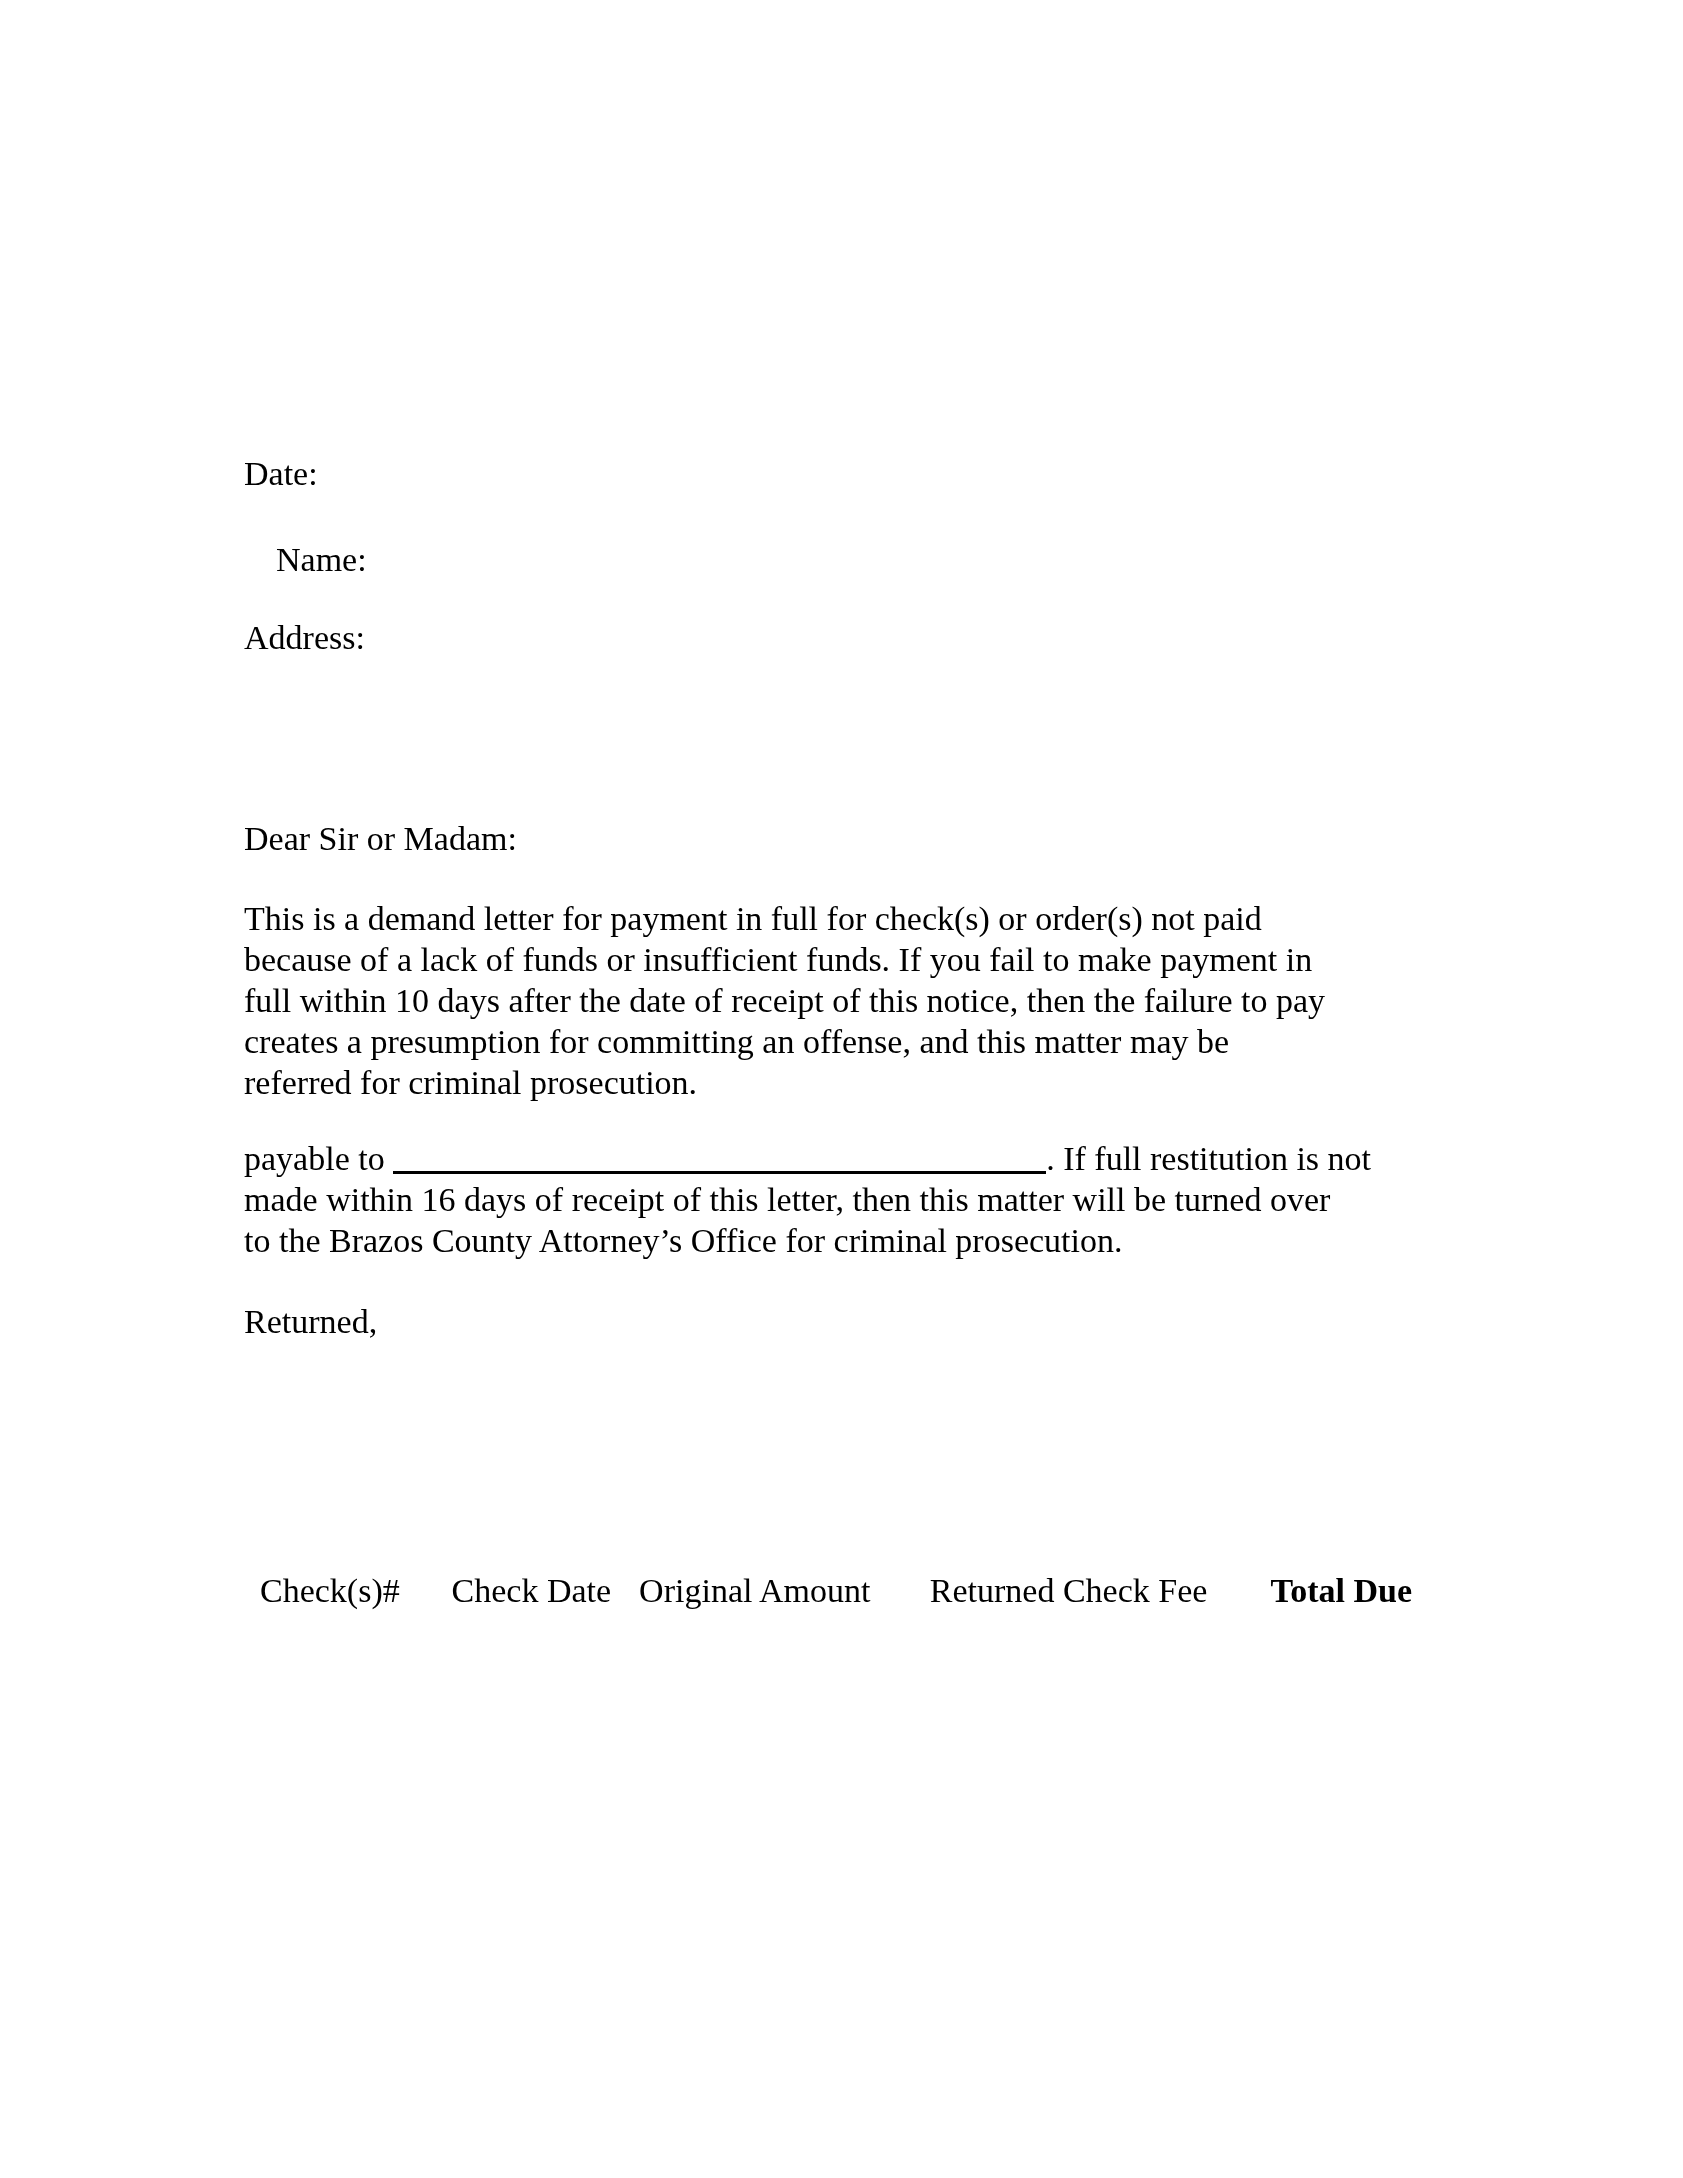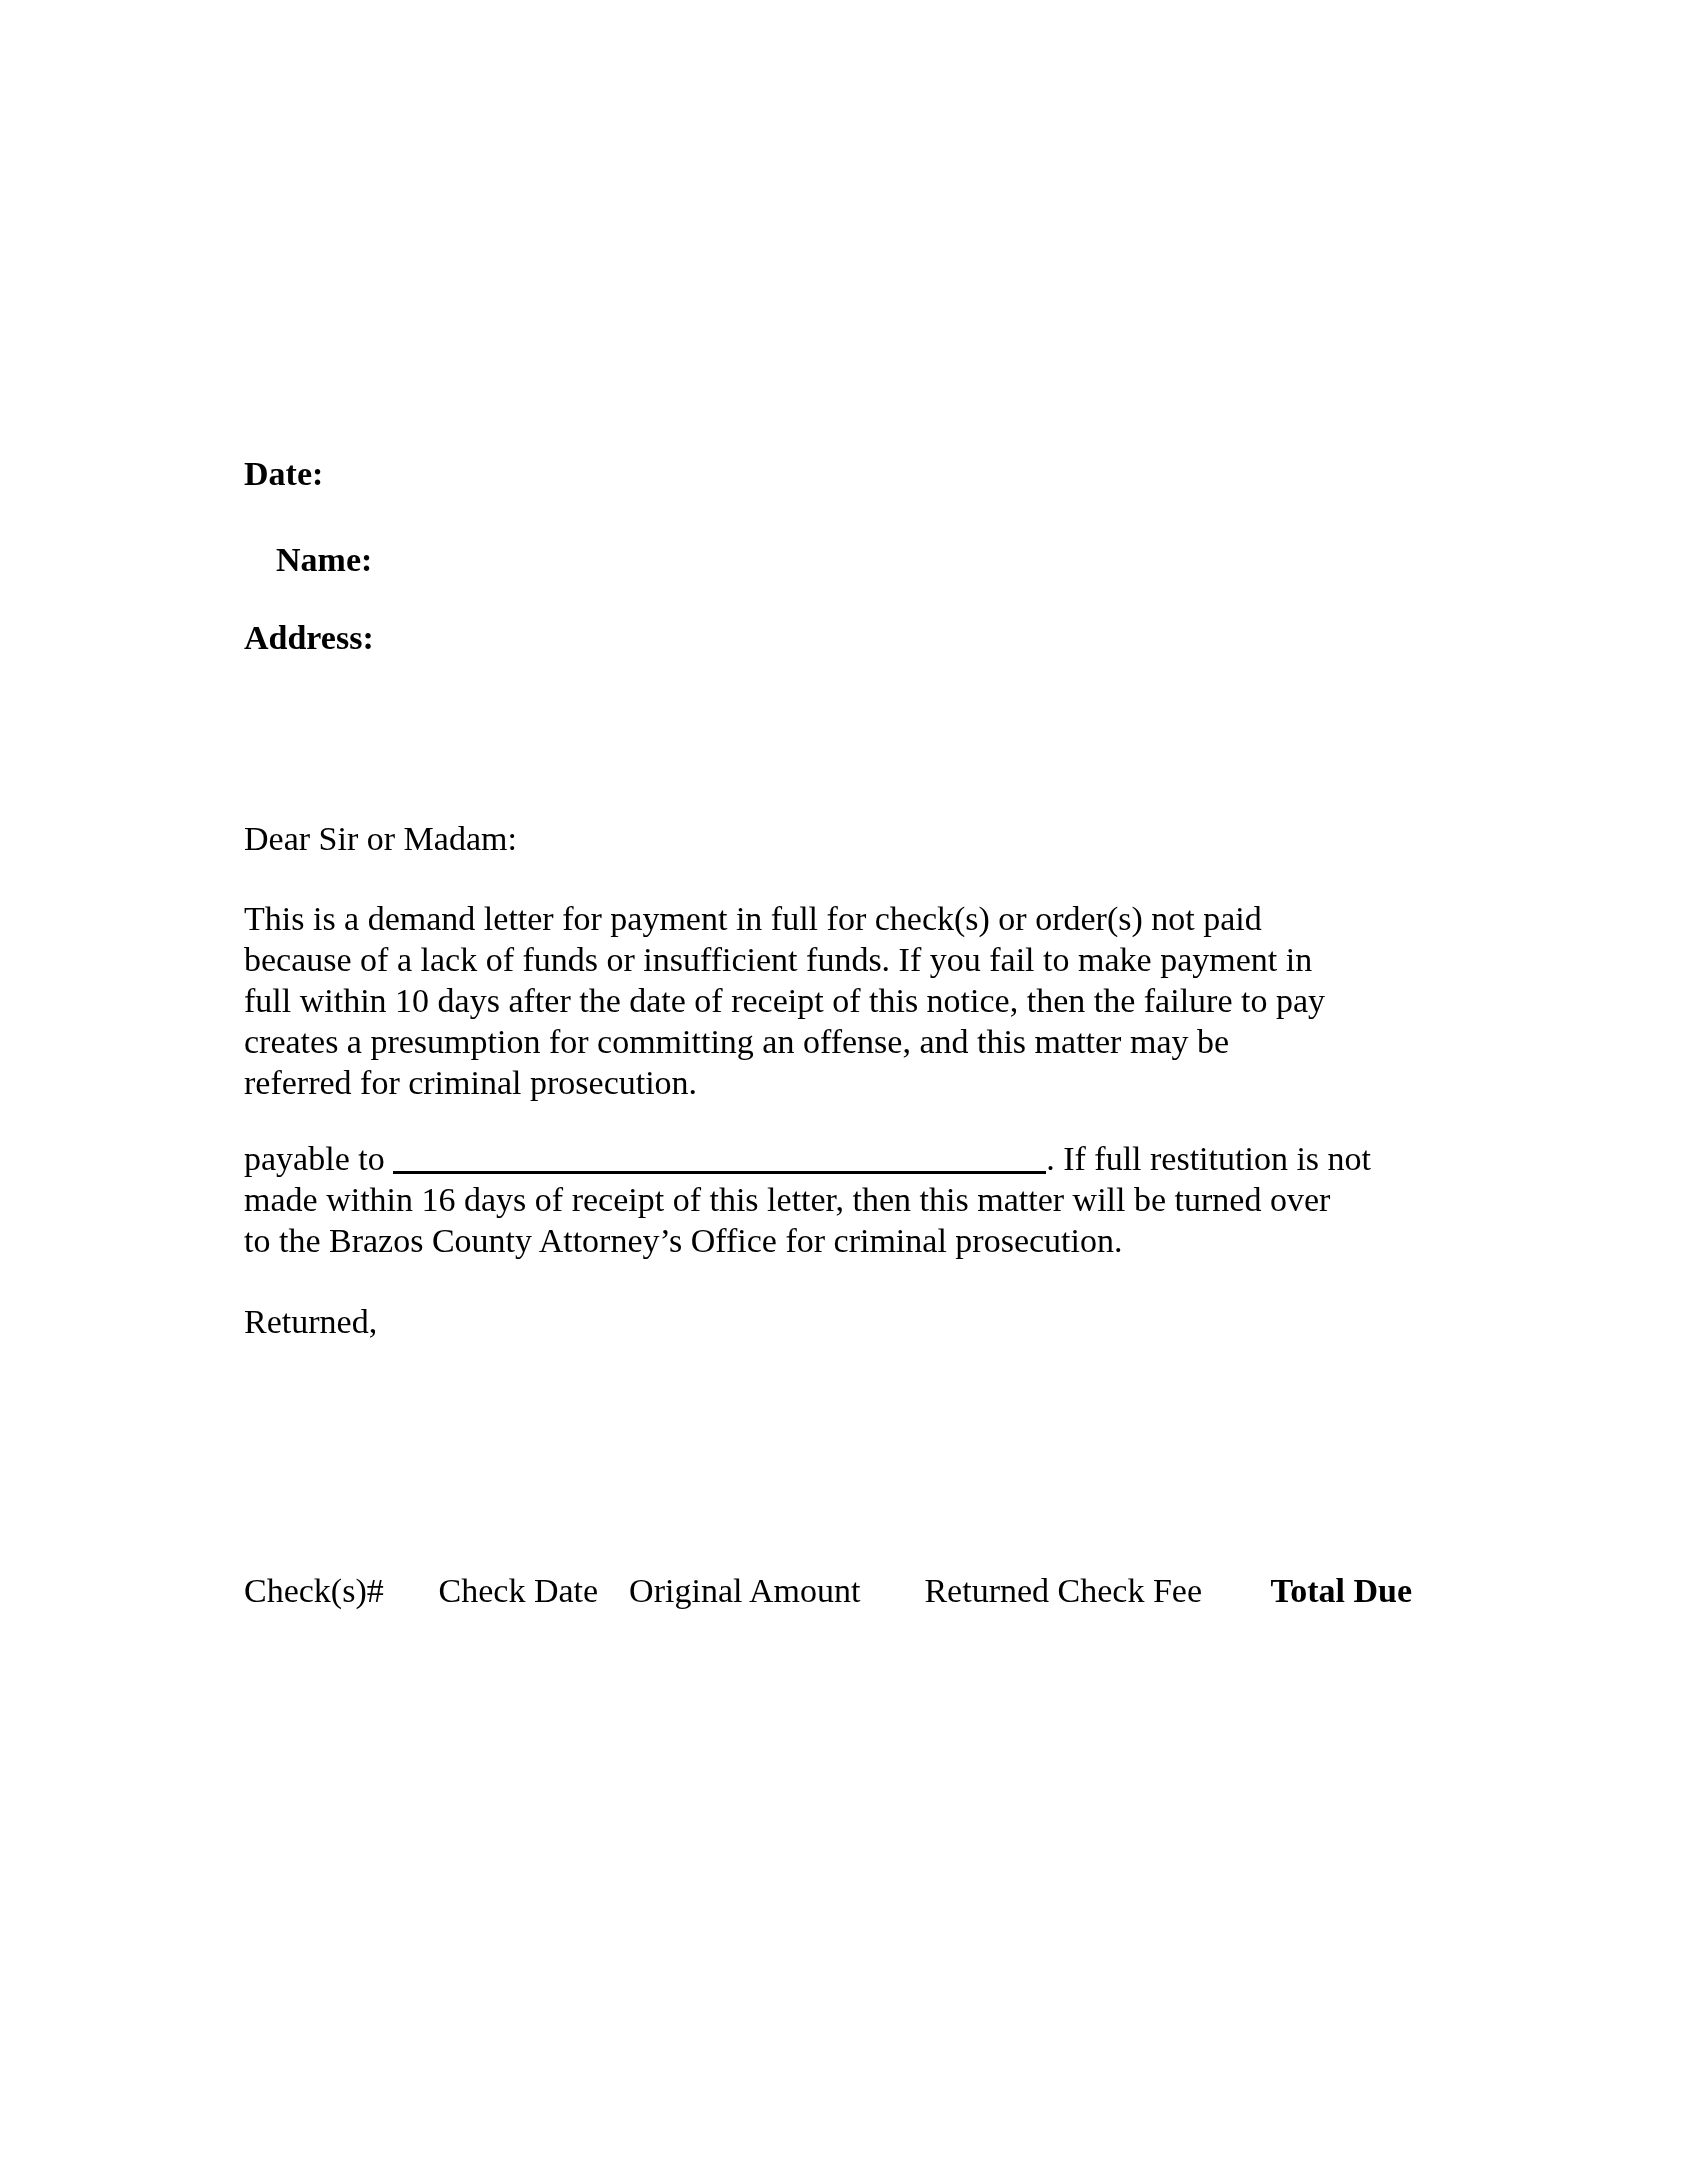--- a/index.html
+++ b/index.html
@@ -18,39 +18,40 @@
     line-height: 41px;
     color: #000000;
   }
   .content {
     position: absolute;
     left: 244px;
     top: 0;
     width: 1168px;
     padding-top: 453px;
   }
-  .field-line { white-space: nowrap; font-weight: bold; }
+  .field-line { white-space: nowrap; }
   .field-name  { margin-top: 45px; margin-left: 32px; }
   .field-addr  { margin-top: 37px; }
   .salutation  { margin-top: 160px; }
   .para-1      { margin-top: 39px; white-space: pre-line; }
   .para-2      { margin-top: 35px; }
   .closing     { margin-top: 40px; }
   .blank-line {
     display: inline-block;
     width: 653px;
     height: 1px;
     border-bottom: 3px solid #000000;
     vertical-align: -4px;
   }
   .check-table-header {
     margin-top: 228px;
     display: flex;
     flex-direction: row;
     align-items: baseline;
+    margin-left: 16px;
   }
   .col { display: inline-block; white-space: nowrap; }
   .col-1 { width: 195px; }
   .col-2 { width: 191px; }
   .col-3 { width: 296px; }
   .col-4 { width: 347px; }
   .col-5 { width: auto; font-weight: bold; }
 </style>
 </head>
 <body>

